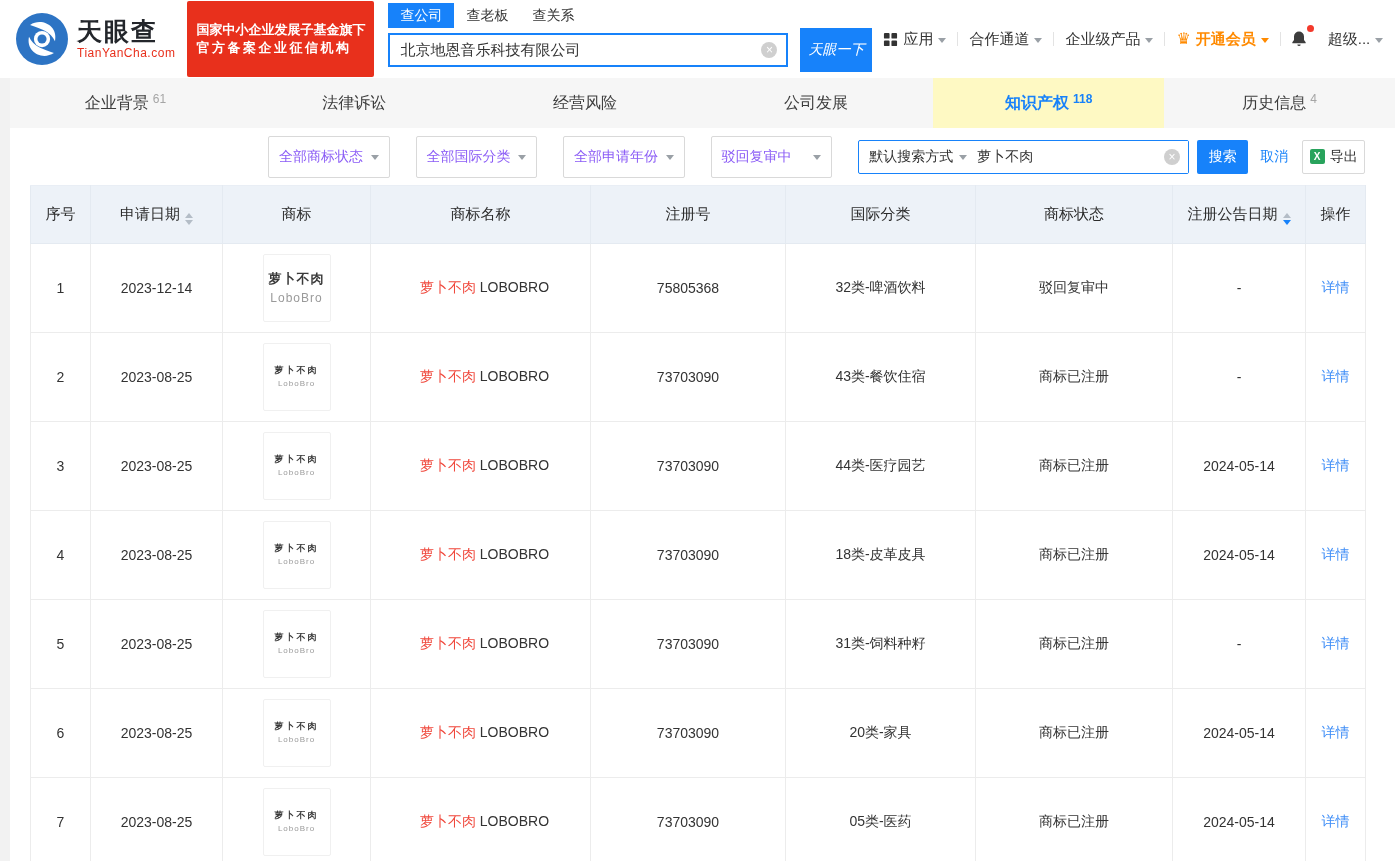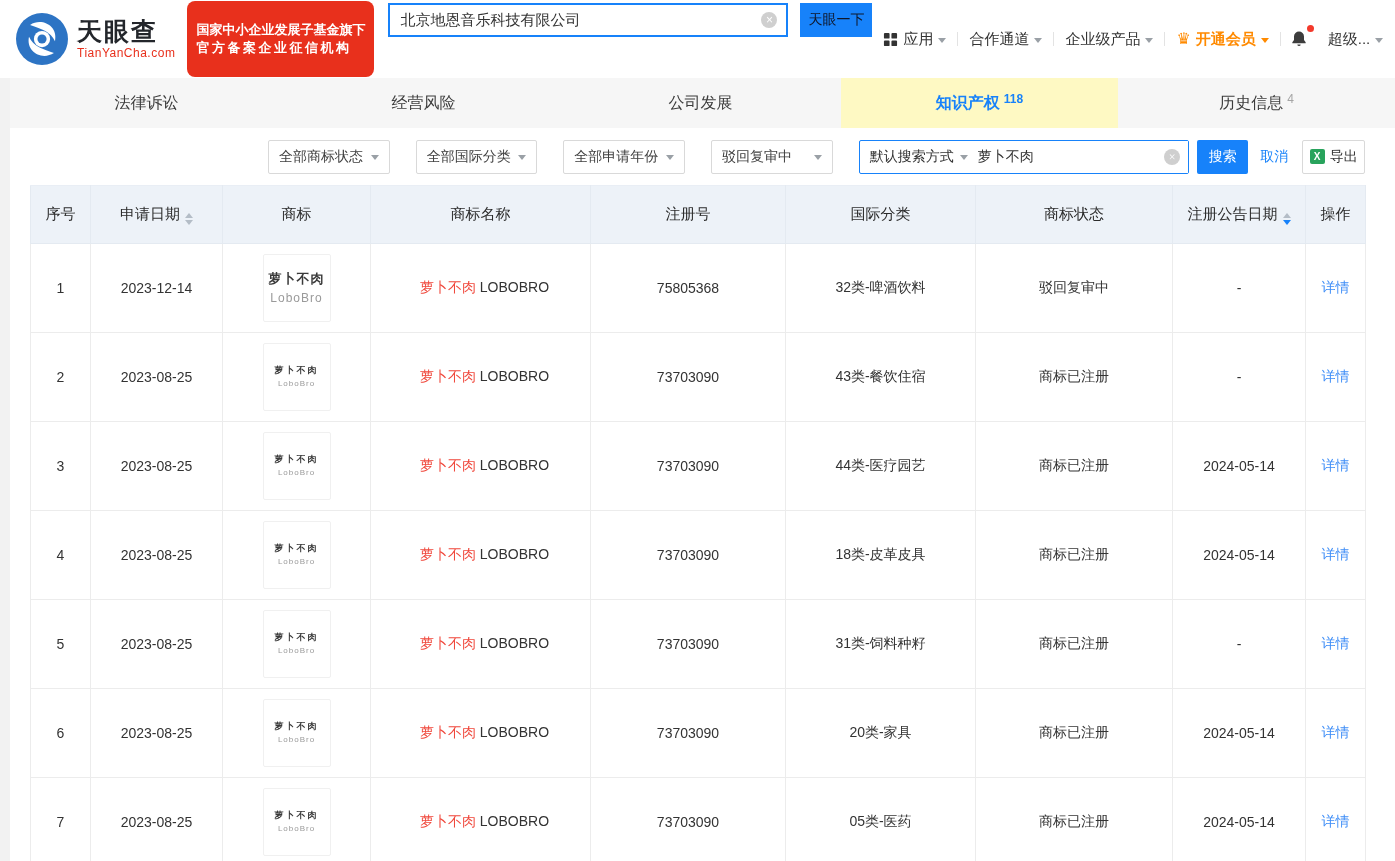--- a/index.html
+++ b/index.html
@@ -12,62 +12,62 @@
   .page{position:relative;width:1395px;height:861px;}
   .left-gutter{position:absolute;left:0;top:78px;width:10px;height:783px;background:#f2f2f2;}
 
   
   .topbar{height:78px;display:flex;align-items:center;padding-left:16px;background:#fff;}
   .logo-group{display:flex;align-items:center;gap:9px;cursor:pointer;}
   .logo-eye{width:52px;height:52px;flex:0 0 auto;}
   .brand-col{display:flex;flex-direction:column;line-height:1;}
   .brand-name{font-size:25px;font-weight:bold;color:#23262b;letter-spacing:2px;}
   .brand-domain{font-size:12px;color:var(--brand-red);margin-top:3px;letter-spacing:.5px;}
-  .gov-badge{margin-left:12px;background:var(--brand-red);color:#fff;border-radius:8px;
+  .gov-badge{margin-left:12px;background:var(--brand-red);color:#fff;border-radius:2px;
     padding:20px 9px;font-size:13px;font-weight:bold;line-height:18px;white-space:nowrap;}
   .gov-badge .l2{letter-spacing:2.5px;}
   .search-area{margin-left:14px;align-self:flex-start;margin-top:3px;}
   .search-tabs{display:flex;align-items:center;height:25px;font-size:14px;}
   .search-tab{padding:0 12px;height:25px;line-height:25px;color:#333;cursor:pointer;}
   .search-tab.active{background:var(--accent);color:#fff;}
   .search-row{display:flex;align-items:center;}
   .company-input-wrap{position:relative;width:400px;height:34px;border:2px solid var(--accent);
     background:#fff;display:flex;align-items:center;}
   .company-input{border:none;outline:none;width:100%;height:100%;font-size:15px;color:#333;
     padding:0 18px 0 10px;font-family:inherit;}
   .clear-icon{position:absolute;right:9px;top:50%;transform:translateY(-50%);width:16px;height:16px;
     border-radius:50%;background:#cfcfcf;color:#fff;font-size:12px;line-height:16px;text-align:center;cursor:pointer;}
-  .tyc-btn{margin-left:12px;width:72px;height:34px;background:var(--accent);color:#0f172a;border:none;
-    font-size:14px;cursor:pointer;font-family:inherit;}
+  .tyc-btn{margin-left:12px;width:72px;height:44px;background:var(--accent);color:#ffffff;border:none;
+    font-size:14px;cursor:pointer;font-family:inherit;font-style:italic;}
   .top-nav{margin-left:auto;margin-right:18px;display:flex;align-items:center;gap:0;font-size:15px;color:#333;}
   .nav-item{display:flex;align-items:center;gap:5px;padding:0 11px;cursor:pointer;white-space:nowrap;}
   .nav-divider{width:1px;height:14px;background:#e3e3e3;}
   .caret{width:0;height:0;border-left:4px solid transparent;border-right:4px solid transparent;
     border-top:5px solid #9aa0a6;margin-top:2px;}
   .nav-item.vip{color:var(--vip-orange);font-weight:bold;}
   .vip-glyph{font-size:16px;line-height:1;}
   .bell-wrap{position:relative;padding:0 8px;cursor:pointer;display:flex;align-items:center;}
   .bell-dot{position:absolute;top:-4px;right:3px;width:7px;height:7px;border-radius:50%;background:#f3392b;}
 
   
   .tabbar{margin-left:10px;width:1385px;height:50px;background:var(--tabbar-bg);display:flex;}
   .tab{flex:1;display:flex;align-items:center;justify-content:center;font-size:16px;color:#3c3c3c;
     cursor:pointer;gap:4px;}
   .tab .count{font-size:12px;color:#a5a5a5;align-self:flex-start;margin-top:14px;}
   .tab.active{background:#fef9c3;color:var(--accent);font-weight:bold;}
   .tab.active .count{color:var(--accent);}
 
   
   .filterbar{margin-left:10px;height:57px;display:flex;align-items:center;padding:0 30px 0 258px;}
-  .filter-dd{width:127px;height:34px;border:1px solid #d9d9d9;border-radius:2px;background:#fff;
+  .filter-dd{width:127px;height:42px;border:1px solid #d9d9d9;border-radius:2px;background:#fff;
     display:flex;align-items:center;justify-content:space-between;padding:15px 10px;font-size:14px;
-    color:#404040;cursor:pointer;margin-right:26px;white-space:nowrap;}
+    color:#8b5cf6;cursor:pointer;margin-right:26px;white-space:nowrap;}
   .filter-spacer{flex:1;}
   .kw-compound{position:relative;width:348px;height:34px;border:1px solid var(--accent);border-radius:2px;
-    display:flex;align-items:center;background:#fff;font-family:Liberation Serif, serif;}
+    display:flex;align-items:center;background:#fff;}
   .kw-mode{display:flex;align-items:center;gap:6px;padding:0 10px;font-size:14px;color:#333;
     cursor:pointer;white-space:nowrap;}
   .kw-input{flex:1;border:none;outline:none;font-size:14px;color:#333;height:100%;padding-right:30px;
     font-family:inherit;min-width:0;}
   .kw-clear{right:8px;}
   .search-btn{width:54px;height:34px;background:var(--accent);color:#fff;border:none;border-radius:2px;
     font-size:14px;margin-left:8px;cursor:pointer;font-family:inherit;}
   .cancel-link{margin-left:12px;font-size:14px;color:var(--accent);cursor:pointer;white-space:nowrap;}
   .export-btn{margin-left:14px;width:66px;height:34px;border:1px solid #d9d9d9;border-radius:2px;
     background:#fff;display:flex;align-items:center;justify-content:center;gap:5px;font-size:14px;
@@ -118,20 +118,25 @@
         <span class="brand-domain">TianYanCha.com</span>
       </div>
     </div>
 
     <div class="gov-badge">
       <div class="l1">国家中小企业发展子基金旗下</div>
       <div class="l2">官方备案企业征信机构</div>
     </div>
 
     <div class="search-area">
+      <div class="search-tabs">
+        <span class="search-tab active">查公司</span>
+        <span class="search-tab">查老板</span>
+        <span class="search-tab">查关系</span>
+      </div>
       <div class="search-row">
         <div class="company-input-wrap">
           <input class="company-input" type="text" value="北京地恩音乐科技有限公司" style="">
           <span class="clear-icon">×</span>
         </div>
         <button class="tyc-btn">天眼一下</button>
       </div>
     </div>
 
     <nav class="top-nav">
@@ -171,20 +176,24 @@
       </span>
       <span class="nav-item">
         <span>超级...</span>
         <span class="caret"></span>
       </span>
     </nav>
   </header>
 
   <div class="tabbar">
 
+      <div class="tab">
+        <span>企业背景</span>
+        <span class="count">61</span>
+      </div>
 
       <div class="tab">
         <span>法律诉讼</span>
         <span class="count"></span>
       </div>
 
       <div class="tab">
         <span>经营风险</span>
         <span class="count"></span>
       </div>

